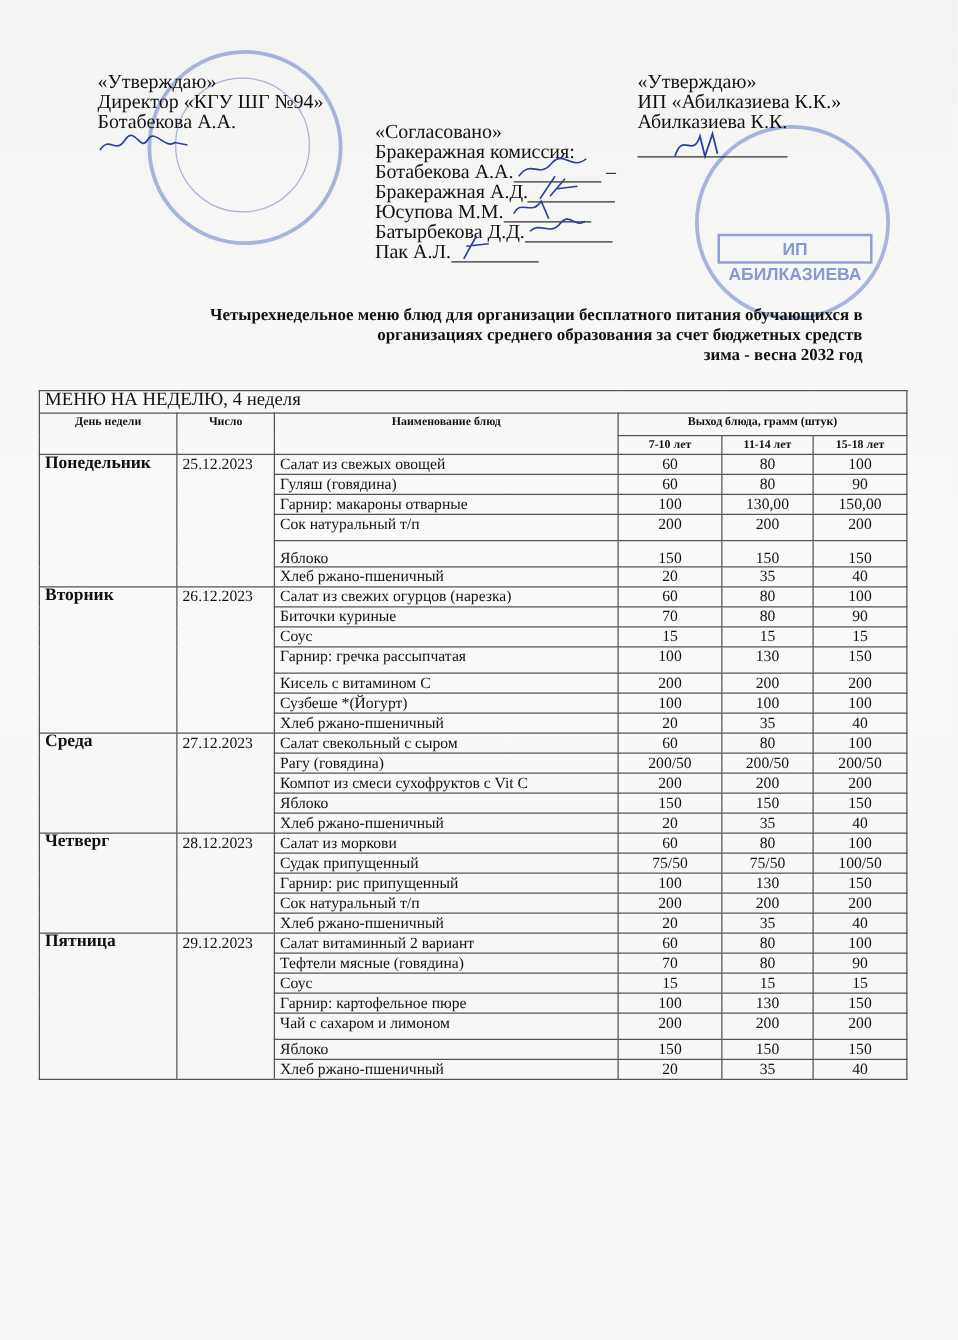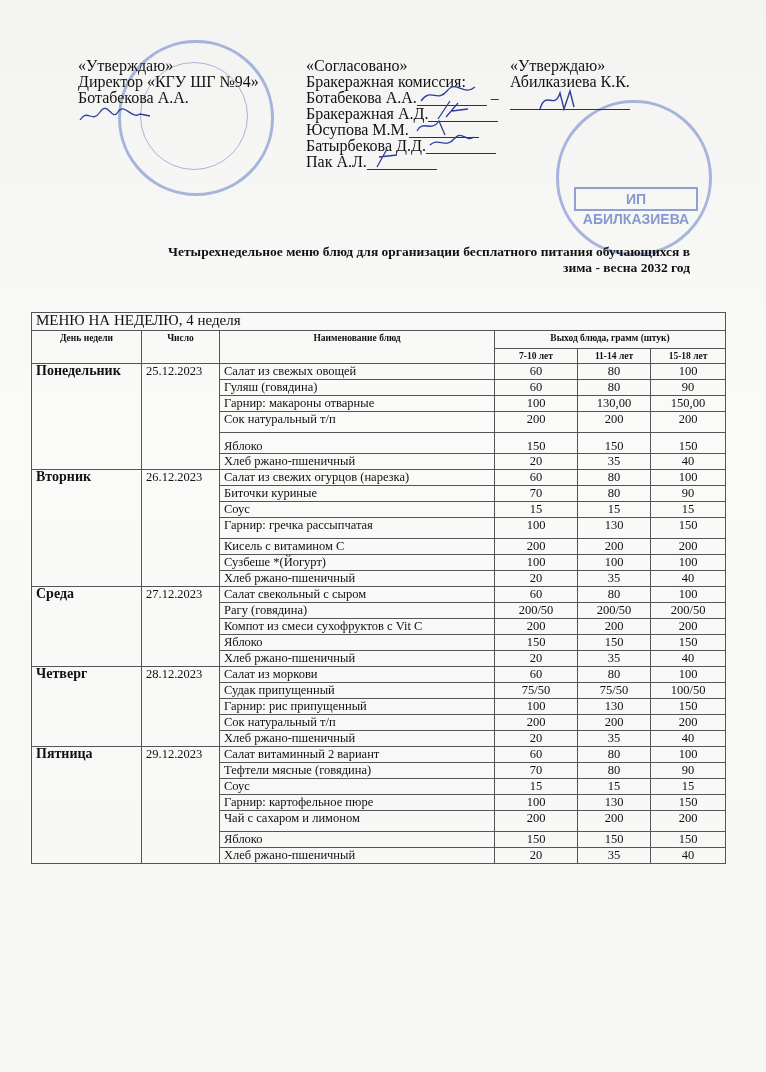--- a/index.html
+++ b/index.html
@@ -1,21 +1,21 @@
 <!DOCTYPE html>
 <html><head>
 <meta charset="utf-8">
 <style>
   html,body{margin:0;padding:0;}
   body{width:766px;height:1072px;background:#f7f7f6;font-family:"Liberation Serif",serif;color:#111;position:relative;overflow:hidden;}
   .page{position:absolute;left:0;top:0;width:766px;height:1072px;background:linear-gradient(180deg,#f3f3f2 0%,#fafaf9 40%,#f6f6f5 100%);}
   .approvals{position:absolute;top:58px;left:78px;width:640px;height:160px;}
   .col{position:absolute;top:0;font-size:16px;line-height:16px;}
   .col1{left:0;width:190px;}
-  .col2{left:228px;width:200px;}
+  .col2{left:222px;width:200px;margin-top:40px;}
   .col3{left:432px;width:210px;}
   .line{white-space:nowrap;}
   .sig{display:inline-block;border-bottom:1px solid #333;width:70px;height:12px;vertical-align:bottom;position:relative;}
   .sig svg{position:absolute;left:0;top:-10px;}
   .stamp{position:absolute;border-radius:50%;border:3px solid rgba(70,100,190,0.45);}
   .stamp.inner{border-width:1.5px;}
   .stamp-rect{position:absolute;border:2px solid rgba(60,90,180,0.55);color:rgba(60,90,180,0.6);font-family:"Liberation Sans",sans-serif;font-weight:bold;font-size:14px;text-align:center;}
   .title{position:absolute;top:244px;left:90px;width:600px;text-align:right;font-weight:bold;font-size:13.5px;line-height:16px;}
   table.menu{position:absolute;top:312px;left:31px;width:694px;border-collapse:collapse;table-layout:fixed;}
   table.menu td, table.menu th{border:1px solid #555;padding:0 4px;font-size:12.5px;line-height:14px;vertical-align:top;}
@@ -64,31 +64,33 @@
       <div class="line"><span>Батырбекова Д.Д.</span><span class="sig"><svg width="70" height="22">
               <path d="M4 14 C12 6,20 18,28 8 S40 12,48 6" stroke="#2b3f9e" stroke-width="1.3" fill="none"></path>
             </svg></span></div>
       <div class="line"><span>Пак А.Л.</span><span class="sig"><svg width="70" height="22">
               <path d="M10 20 L20 2 M12 10 L30 8" stroke="#2b3f9e" stroke-width="1.3" fill="none"></path>
             </svg></span></div>
     </div>
 
     <div class="col col3">
       <div class="line">«Утверждаю»</div>
+      <div class="line">ИП «Абилказиева К.К.»</div>
       <div class="line">Абилказиева К.К.</div>
       <div class="line" style="margin-top:4px;">
         <span class="sig" style="width:120px;"><svg width="120" height="26">
               <path d="M30 22 C36 2,44 24,50 6 L54 22 L60 4 L64 20" stroke="#2b3f9e" stroke-width="1.4" fill="none"></path>
             </svg></span>
       </div>
     </div>
   </div>
 
   <div class="title">
     <div>Четырехнедельное меню блюд для организации бесплатного питания обучающихся в</div>
+    <div>организациях среднего образования за счет бюджетных средств</div>
     <div>зима - весна 2032 год</div>
   </div>
 
   <table class="menu">
     <colgroup>
       <col style="width:110px">
         <col style="width:78px">
         <col style="width:275px">
         <col style="width:83px">
         <col style="width:73px">

